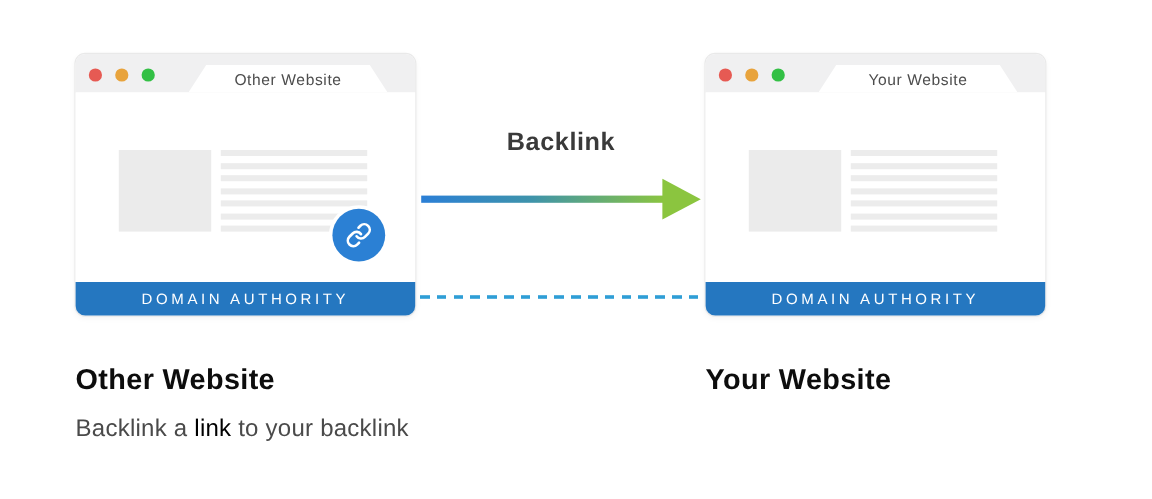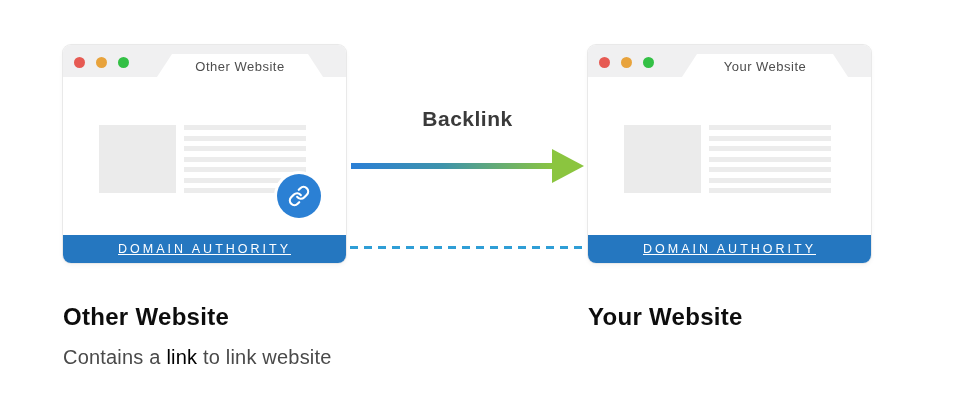--- a/index.html
+++ b/index.html
@@ -41,21 +41,21 @@
   }
   .line{height:5px;background:#ececec;}
   .link-badge{
     position:absolute;left:214px;top:97px;width:44px;height:44px;border-radius:50%;
     background:#2b80d4;display:flex;align-items:center;justify-content:center;
     box-shadow:0 0 0 3px #ffffff;
   }
   .win-footer{
     position:absolute;left:0;bottom:0;width:100%;height:28px;background:#2577c0;
     border-radius:0 0 8px 8px;display:flex;align-items:center;justify-content:center;
-    color:#fdfeff;font-size:12.5px;letter-spacing:3px;white-space:nowrap;text-decoration:underline;
+    color:#fdfeff;font-size:12.5px;letter-spacing:3px;white-space:nowrap;
   }
   
   .arrow-label{
     position:absolute;left:351px;top:107px;width:233px;text-align:center;
     font-size:21px;font-weight:700;color:#3a3a3a;letter-spacing:.5px;
   }
   .arrow-line{
     position:absolute;left:351px;top:163px;width:203px;height:6px;
     background:linear-gradient(90deg,#2b7fd6 0%,#3e93ab 45%,#8bc53f 100%);
   }
@@ -148,17 +148,17 @@
         <div class="line"></div>
         <div class="line"></div>
         <div class="line"></div>
         <div class="line"></div>
       </div>
     </div>
     <div class="win-footer">DOMAIN AUTHORITY</div>
   </div>
 
   <div class="caption-title lpos">Other Website</div>
-  <div class="caption-text lpos"><span>Contains a </span><span class="hl-link">link</span><span> to link website</span></div>
+  <div class="caption-text lpos"><span>Backlink a </span><span class="hl-link">link</span><span> to your backlink</span></div>
 
   <div class="caption-title rpos">Your Website</div>
 
 </div>
 
 </body></html>

